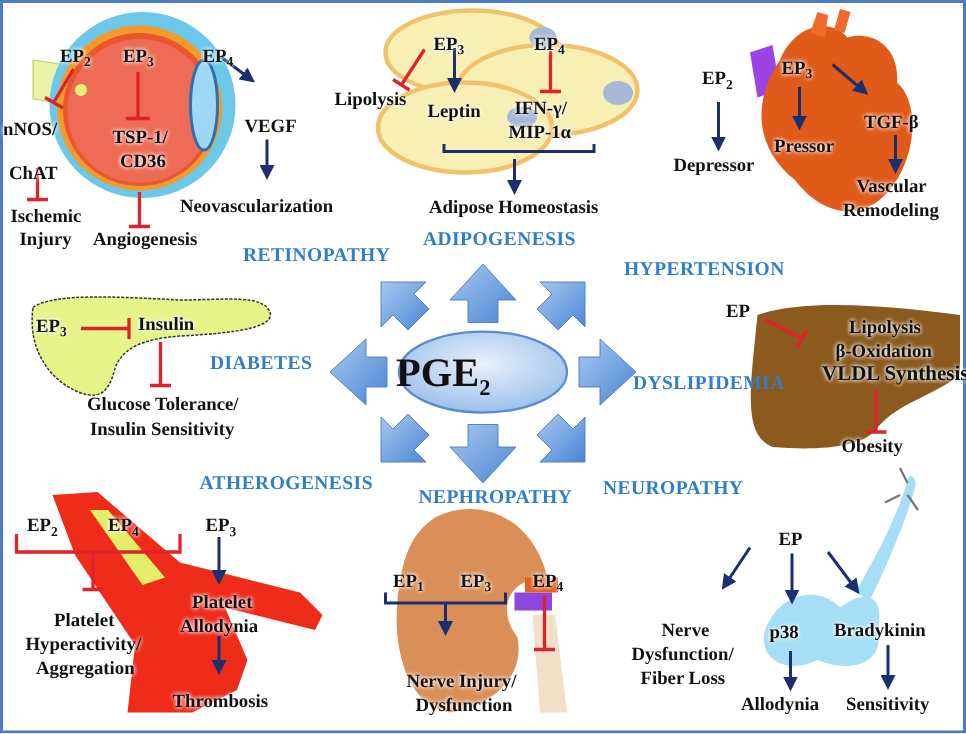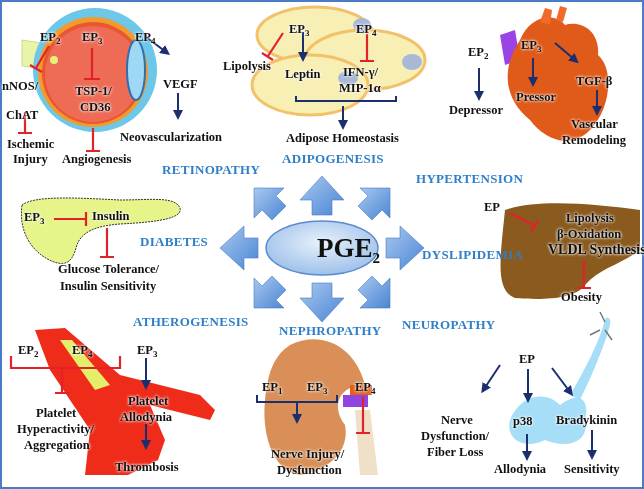--- a/index.html
+++ b/index.html
@@ -5,21 +5,21 @@
   html,body{margin:0;padding:0;background:#fff;}
   #root{position:relative;width:644px;height:489px;overflow:hidden;background:#fff;
     font-family:"Liberation Serif","DejaVu Serif",serif;}
   #frame{position:absolute;left:0;top:0;width:640px;height:485px;border:2px solid #4a7bc4;box-sizing:content-box;}
   svg{position:absolute;left:0;top:0;}
   .t{position:absolute;font-weight:bold;color:#111;font-size:12.5px;line-height:14px;white-space:nowrap;
      text-shadow:0 0 3px #fff,0 0 3px #fff;}
   .lbl{position:absolute;font-weight:bold;color:#2f7fc8;font-size:13px;letter-spacing:0.3px;white-space:nowrap;}
   .sub{font-size:9px;position:relative;top:3px;}
   #pge{position:absolute;left:264px;top:220px;width:116px;height:56px;font-size:27px;font-weight:bold;color:#111;
-       text-align:right;line-height:56px;}
+       text-align:left;line-height:56px;}
   #pge .sub{font-size:15px;top:6px;}
 </style>
 </head>
 <body>
 
 <div id="root">
 <div id="frame"></div>
 
 <svg width="644" height="489" viewBox="0 0 644 489">
   <defs>

